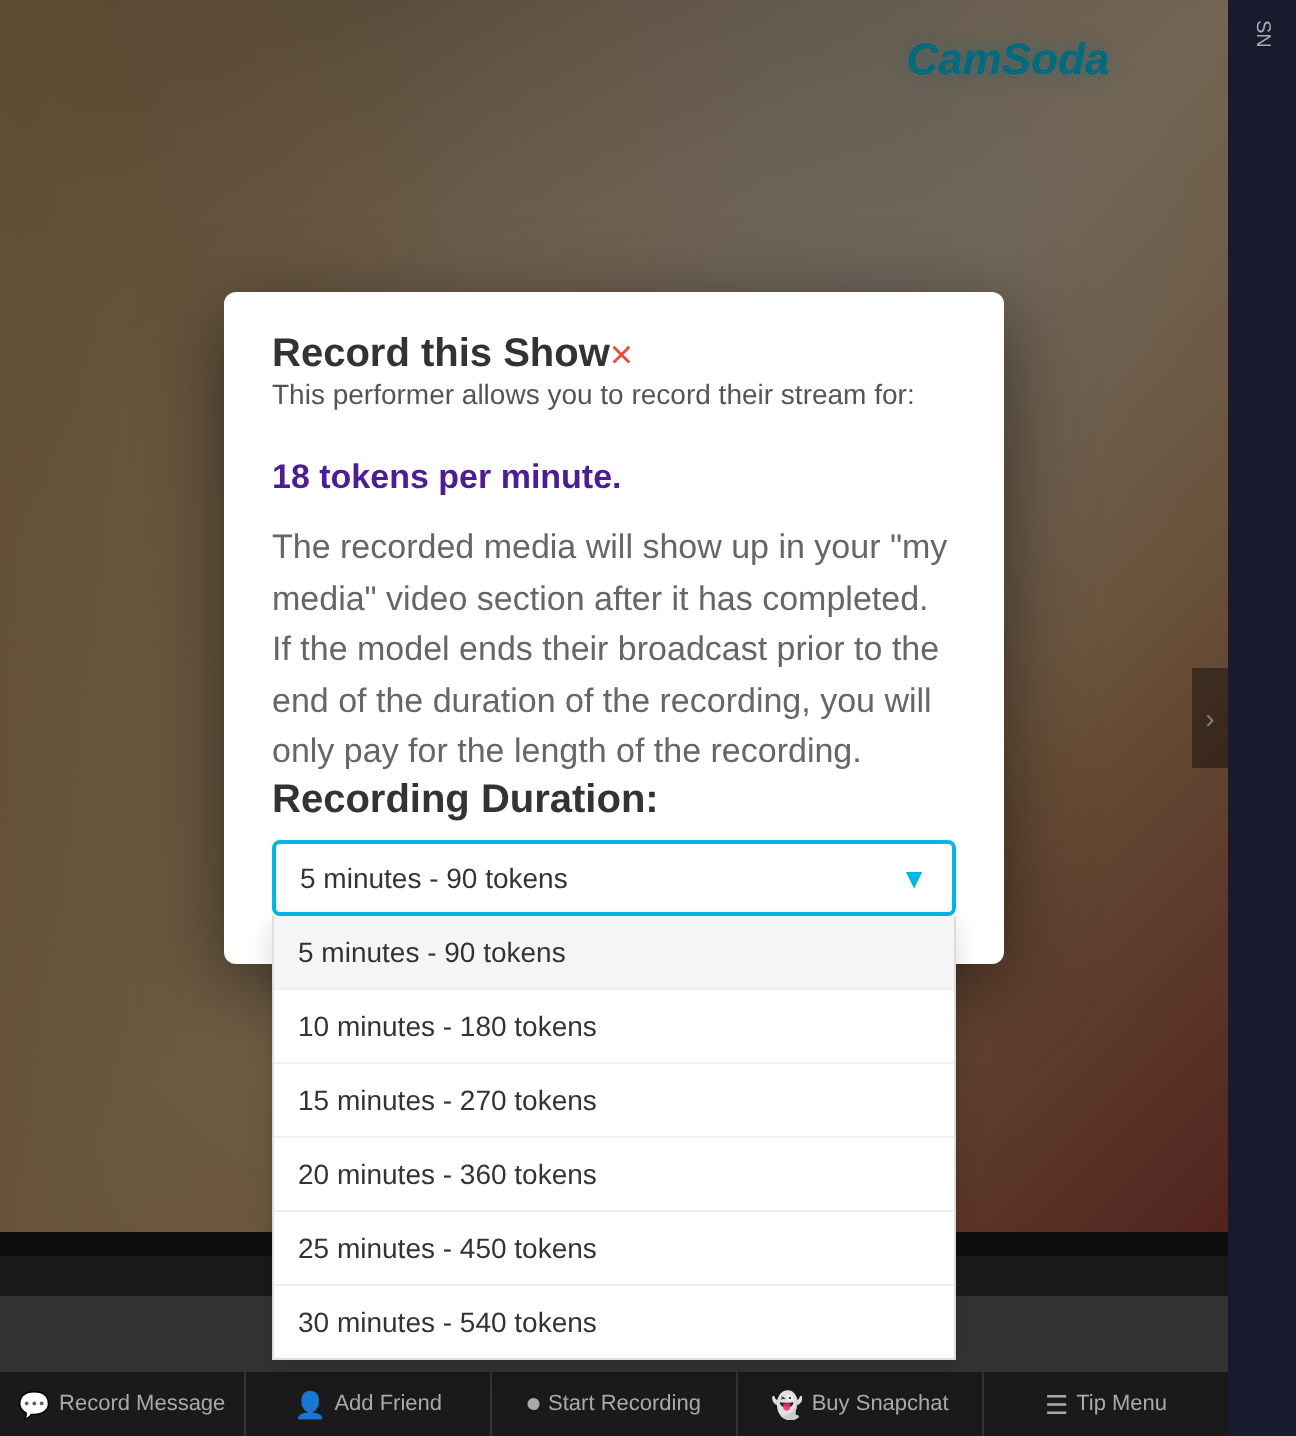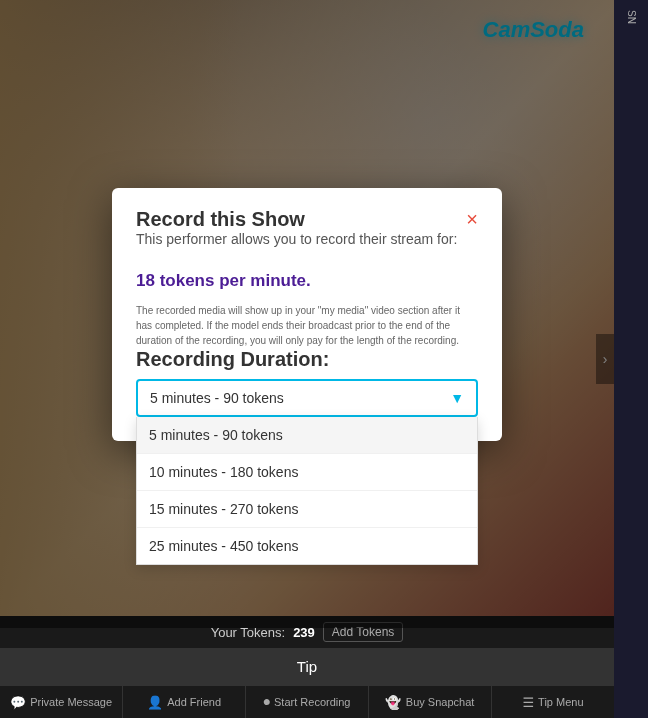--- a/index.html
+++ b/index.html
@@ -41,21 +41,21 @@
 
     
     .logo-area {
       position: absolute;
       top: 5px;
       right: 30px;
       width: 160px;
       height: 50px;
       display: flex;
       align-items: center;
-      justify-content: flex-end;
+      justify-content: center;
     }
 
     .logo-text {
       font-size: 22px;
       font-weight: bold;
       color: #00d4ff;
       text-shadow: 0 0 10px rgba(0,212,255,0.5);
       font-style: italic;
     }
 
@@ -191,21 +191,20 @@
       border-radius: 6px;
       width: 390px;
       padding: 20px 24px 24px;
       position: relative;
       box-shadow: 0 10px 40px rgba(0,0,0,0.5);
     }
 
     .modal-header {
       display: flex;
       align-items: center;
-      justify-content: space-between;
       margin-bottom: 0;
     }
 
     .modal-title {
       font-size: 20px;
       font-weight: bold;
       color: #333;
     }
 
     .modal-close {
@@ -225,21 +224,21 @@
     }
 
     .modal-price {
       font-size: 17px;
       font-weight: bold;
       color: #4c1d95;
       margin-bottom: 12px;
     }
 
     .modal-info {
-      font-size: 10px;
+      font-size: 17px;
       color: #666;
       line-height: 1.5;
     }
 
     .duration-label {
       font-size: 20px;
       font-weight: bold;
       color: #333;
       margin-bottom: 8px;
     }
@@ -345,39 +344,41 @@
     <p class="duration-label">Recording Duration:</p>
     <div class="select-wrapper">
       <div class="select-display">
         <span>5 minutes - 90 tokens</span>
         <span class="select-chevron">▼</span>
       </div>
       <div class="dropdown-list">
         <div class="dropdown-item selected">5 minutes - 90 tokens</div>
         <div class="dropdown-item">10 minutes - 180 tokens</div>
         <div class="dropdown-item">15 minutes - 270 tokens</div>
+        <div class="dropdown-item">20 minutes - 360 tokens</div>
         <div class="dropdown-item">25 minutes - 450 tokens</div>
+        <div class="dropdown-item">30 minutes - 540 tokens</div>
       </div>
     </div>
   </div>
 </div>
 
 <div class="bottom-bar">
   <div class="tokens-bar">
     <span class="tokens-label">Your Tokens:</span>
     <span class="tokens-count">239</span>
     <button class="add-tokens-btn">Add Tokens</button>
   </div>
   <div class="action-buttons">
     <button class="tip-btn">Tip</button>
   </div>
   <div class="bottom-nav">
     <div class="bottom-nav-item">
       <span class="nav-icon">💬</span>
-      <span>Private Message</span>
+      <span>Record Message</span>
     </div>
     <div class="bottom-nav-item">
       <span class="nav-icon">👤</span>
       <span>Add Friend</span>
     </div>
     <div class="bottom-nav-item">
       <span class="nav-icon">⏺</span>
       <span>Start Recording</span>
     </div>
     <div class="bottom-nav-item">

